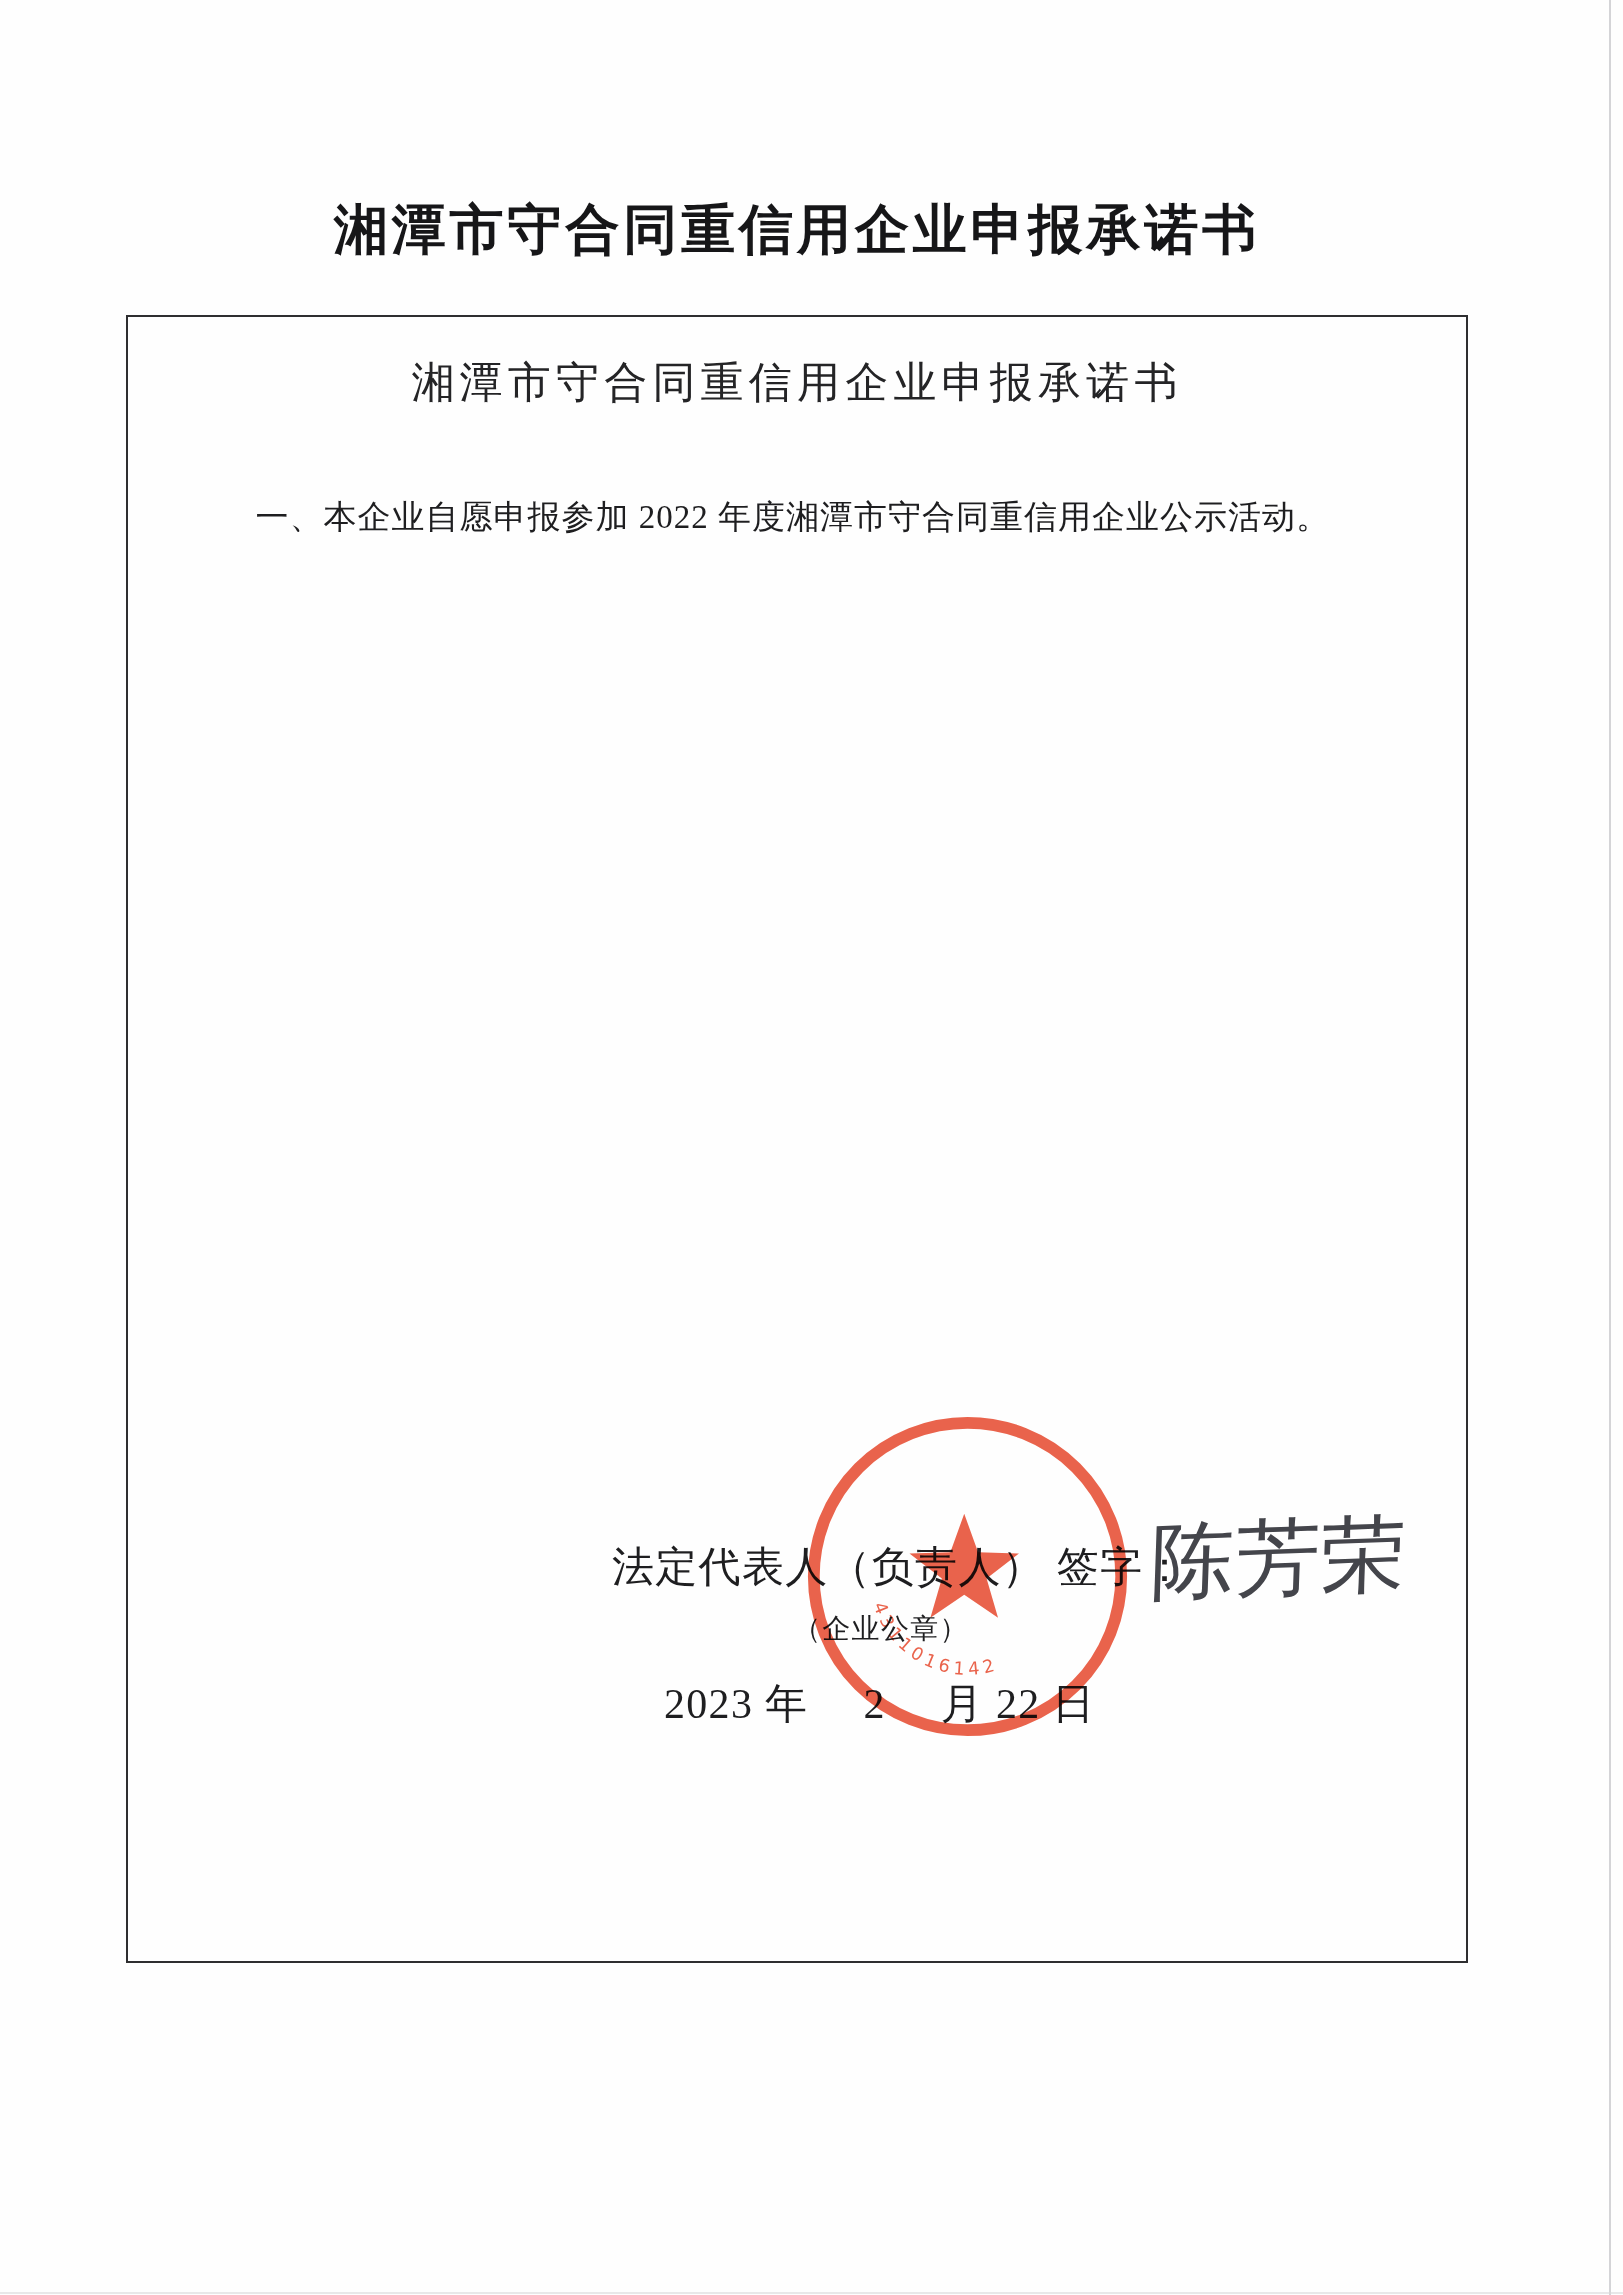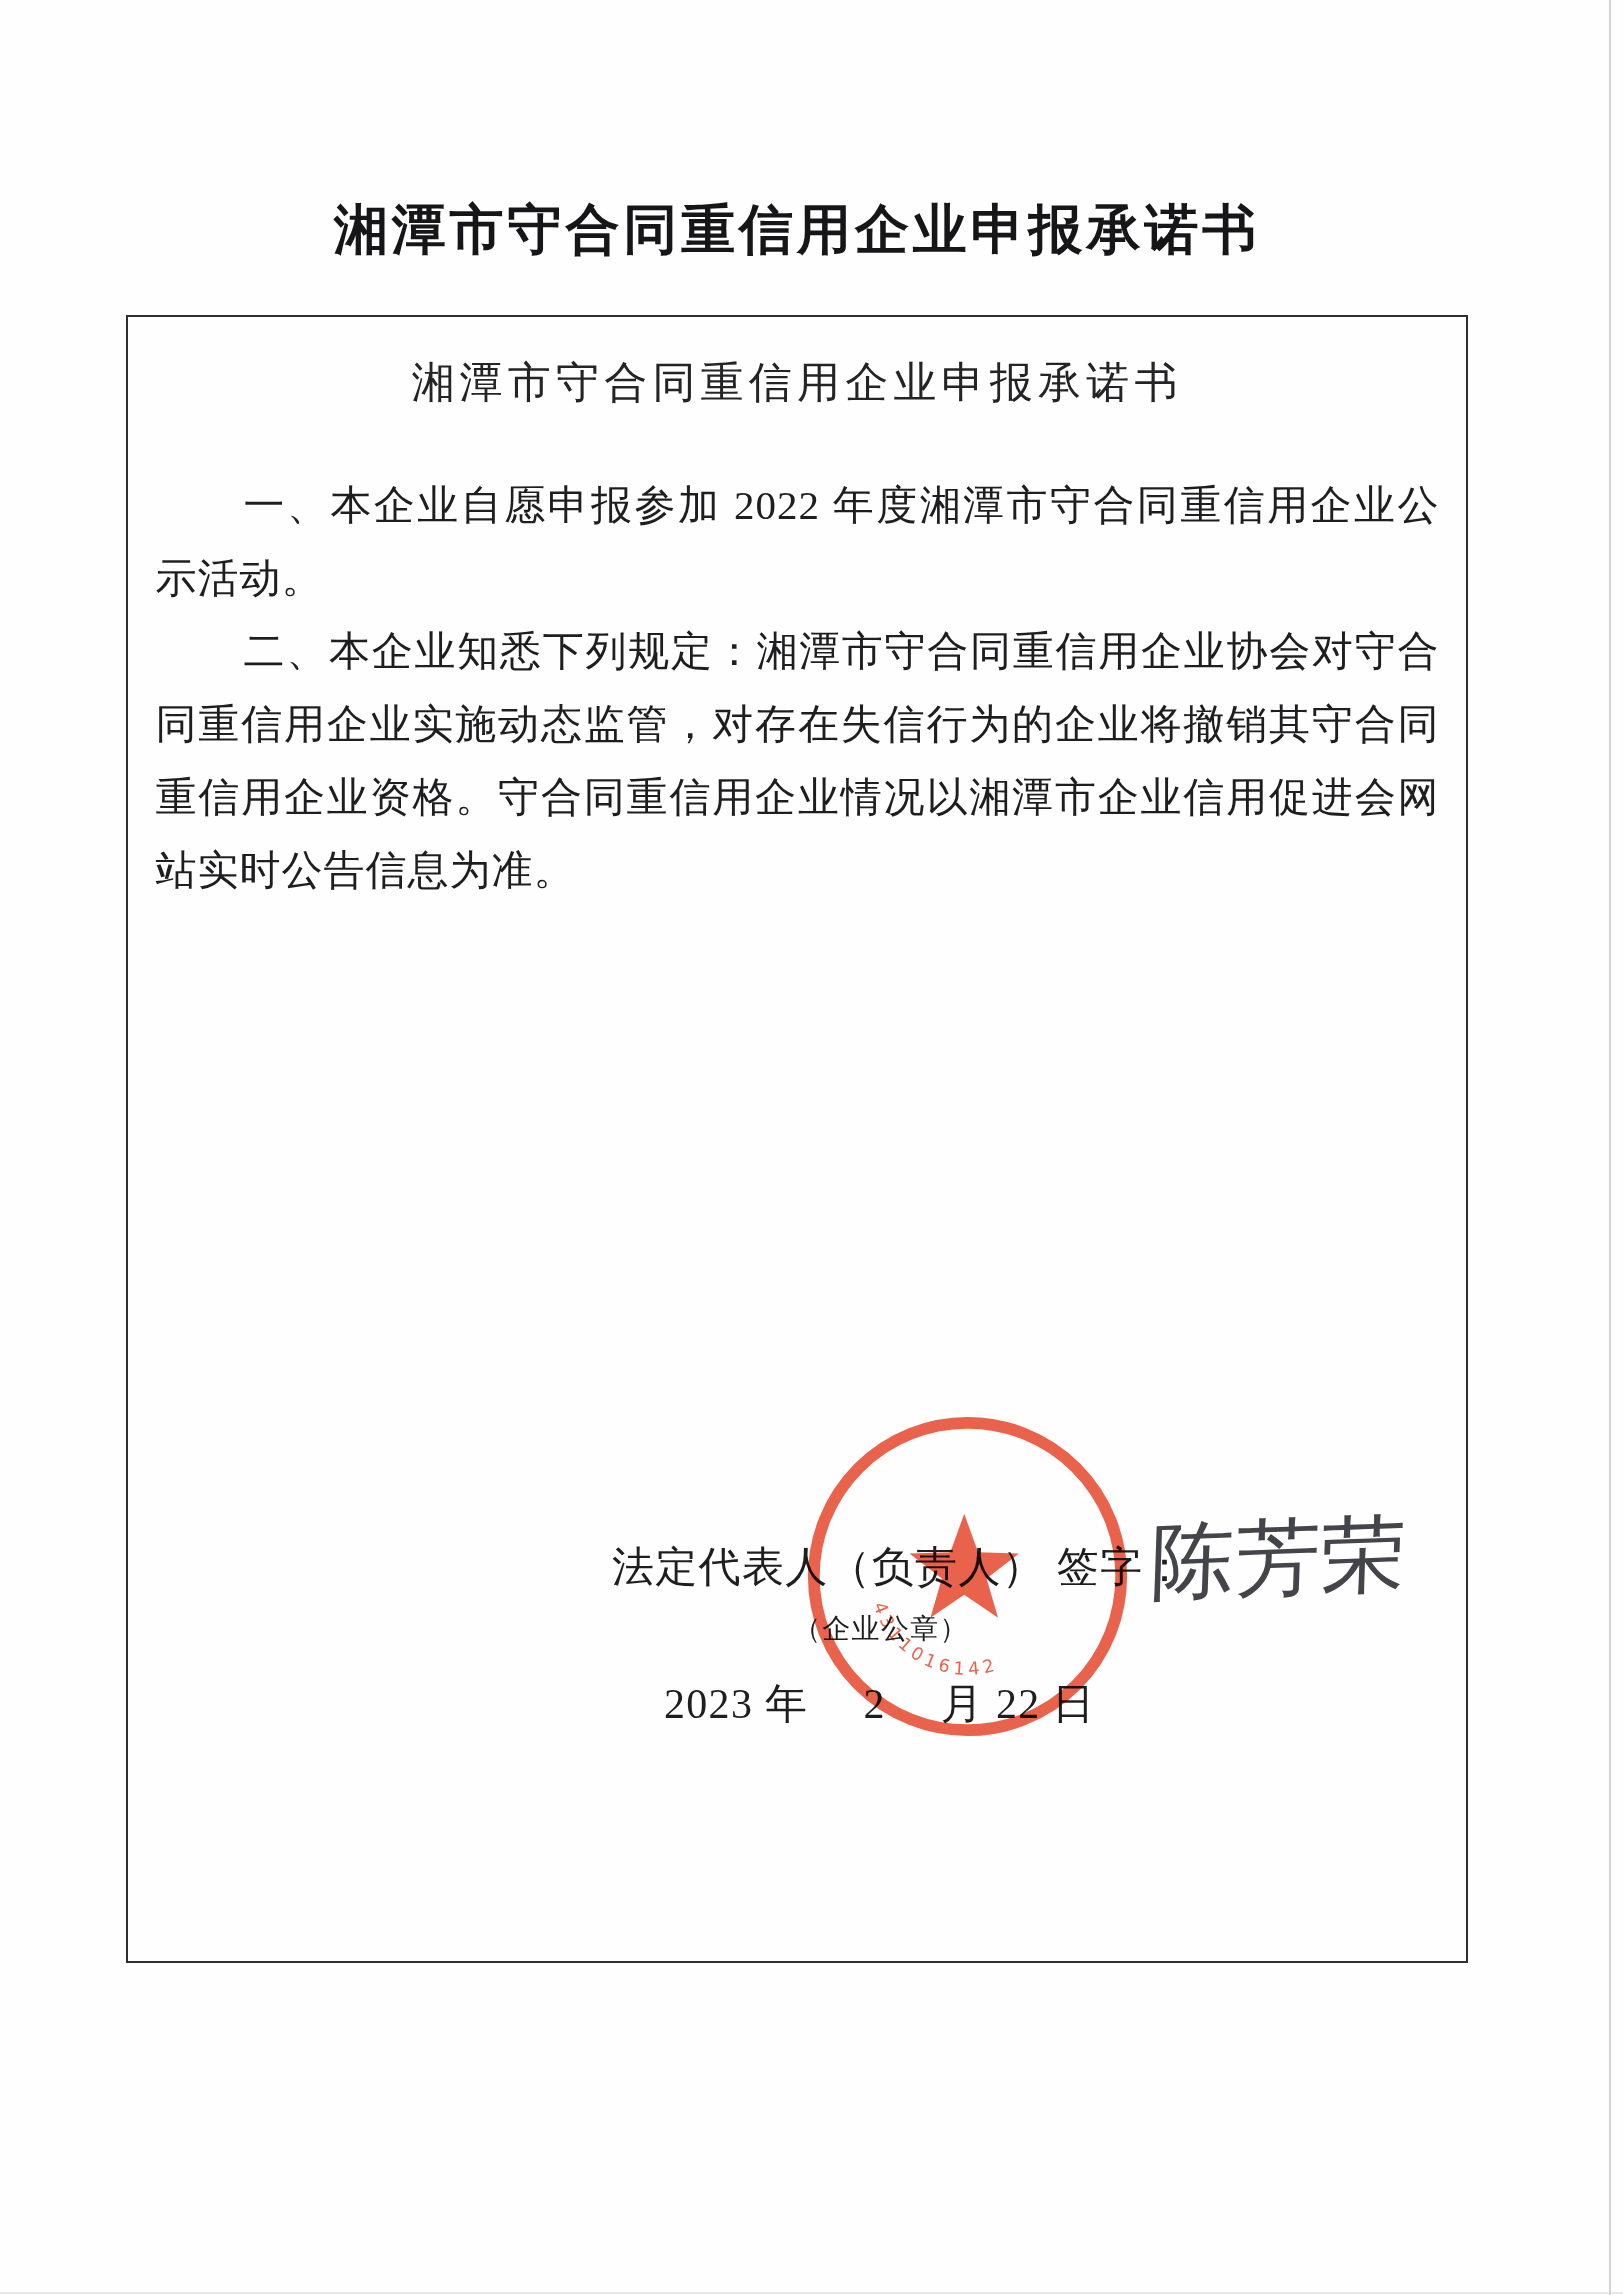--- a/index.html
+++ b/index.html
@@ -34,22 +34,22 @@
     position:absolute;left:0;top:37px;width:100%;
     text-align:center;
     font-size:43px;font-weight:400;letter-spacing:5.2px;
     color:#242426;
     white-space:nowrap;
   }
   .body-text{
     position:absolute;left:27.5px;top:152px;width:1284px;
   }
   .body-text p{
-    margin:0;
-    font-size:41px;
+    margin:12px;
+    font-size:33px;
     line-height:73px;
     letter-spacing:1px;
     text-align:justify;
     text-indent:88px;
     color:#1e1e20;
   }
   .signature-label{
     position:absolute;left:612px;top:1539px;
     font-size:42px;letter-spacing:1.3px;
     color:#1e1e20;white-space:pre;
@@ -89,21 +89,20 @@
   <div class="scan-edge-right"></div>
   <div class="scan-edge-bottom"></div>
 
   <div class="main-title">湘潭市守合同重信用企业申报承诺书</div>
 
   <div class="doc-box">
     <div class="box-title">湘潭市守合同重信用企业申报承诺书</div>
 
     <div class="body-text">
       <p>一、本企业自愿申报参加 2022 年度湘潭市守合同重信用企业公示活动。</p>
-      <p>二、本企业知悉下列规定：湘潭市守合同重信用企业协会对守合同重信用企业实施动态监管，对存在失信行为的企业将撤销其守合同重信用企业资格。守合同重信用企业情况以湘潭市企业信用促进会网站实时公告信息为准。</p>
     </div>
   </div>
 
   <div class="signature-label">法定代表人（负责人） 签字：</div>
 
   <div class="seal-note">（企业公章）</div>
 
   <div class="date-line">2023 年　 2 　月 22 日</div>
 
   <svg class="stamp" viewBox="0 0 500 500" xmlns="http://www.w3.org/2000/svg" xmlns:xlink="http://www.w3.org/1999/xlink">

